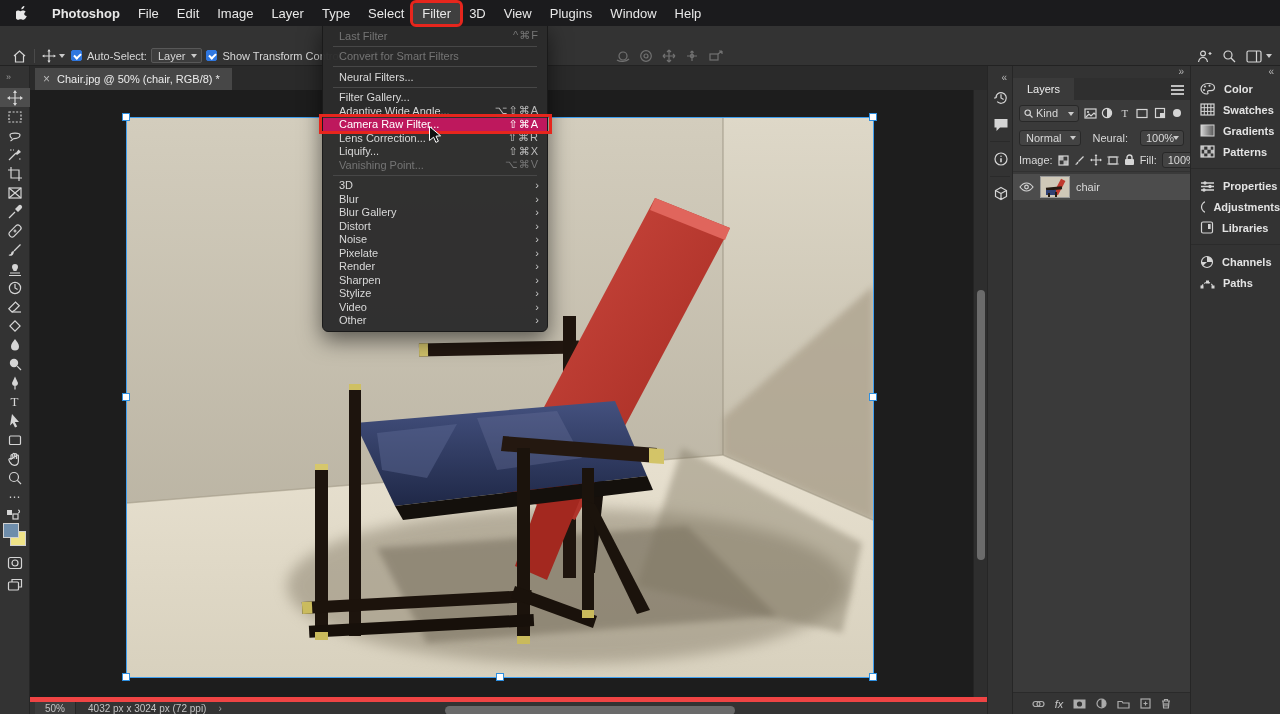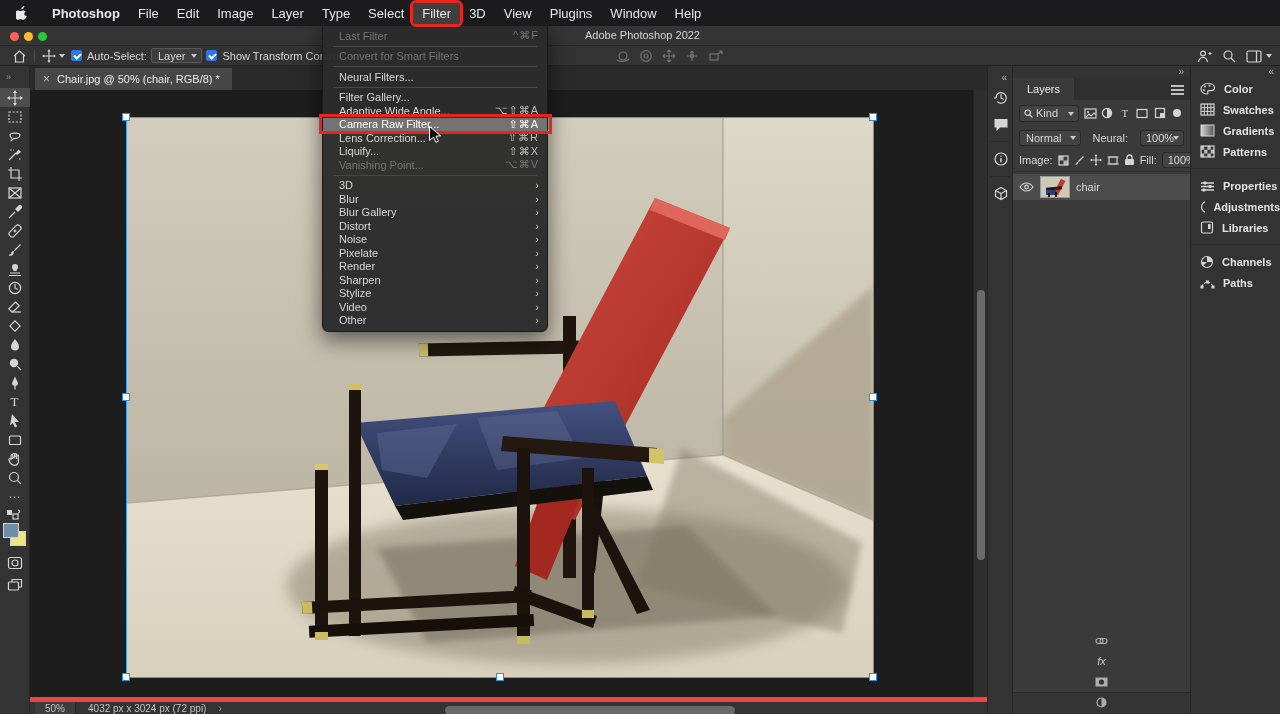--- a/index.html
+++ b/index.html
@@ -72,21 +72,21 @@
 
   
   #filtermenu { position:absolute; left:322px; top:24px; width:226px; background:rgba(43,43,43,.97);
     border:1px solid #1a1a1a; border-radius:0 0 6px 6px; box-shadow:0 8px 22px rgba(0,0,0,.55);
     padding:4px 0; z-index:50; font-size:11px; color:#d8d8d8; }
   .fm-item { height:13.5px; display:flex; align-items:center; padding:0 8px 0 16px; position:relative; }
   .fm-item .lbl { flex:1; white-space:nowrap; }
   .fm-item .sc { color:#bdbdbd; letter-spacing:1px; }
   .fm-item .sub { color:#c9c9c9; font-size:11px; }
   .fm-item.disabled .lbl, .fm-item.disabled .sc { color:#757575; }
-  .fm-item.hilite { background:#737373; color:#fff; }
+  .fm-item.hilite { background:#be185d; color:#fff; }
   .fm-item.hilite .sc { color:#fff; }
   .fm-sep { height:7px; position:relative; }
   .fm-sep::after { content:""; position:absolute; left:10px; right:10px; top:3px; height:1px; background:#474747; }
   #rawbox { position:absolute; left:-4px; top:89px; width:233px; height:20px;
     border:3px solid #e6261d; z-index:55; pointer-events:none; }
   #cursor { position:absolute; left:428px; top:125px; z-index:70; pointer-events:none; }
 
   
   #rstrip { position:absolute; left:987px; top:66px; width:25px; height:648px; background:#333;
     border-left:1px solid #262626; z-index:4; }
@@ -115,21 +115,21 @@
   #lockRow { height:23px; gap:5px; border-bottom:1px solid #313131; }
   .lock-ico { display:flex; align-items:center; justify-content:center; width:14px; }
   #layerRow { height:26px; background:#4c4c4c; gap:6px; margin-top:2px; }
   #thumb { width:30px; height:22px; background:#cfc8b8; border:1px solid #9a9a9a; position:relative; overflow:hidden; }
   #thumb .t-red { position:absolute; left:16px; top:2px; width:5px; height:16px; background:#c0392e; transform:rotate(28deg); }
   #thumb .t-blk { position:absolute; left:5px; top:10px; width:16px; height:3px; background:#241a12; transform:rotate(-6deg); }
   #thumb .t-blu { position:absolute; left:5px; top:13px; width:10px; height:5px; background:#2e3f74; }
   #thumb .t-blk2 { position:absolute; left:7px; top:16px; width:2px; height:6px; background:#241a12; }
   #thumb .t-blk3 { position:absolute; left:14px; top:15px; width:2px; height:7px; background:#241a12; }
   #lpBottom { position:absolute; left:0; bottom:0; width:100%; height:22px; background:#343434;
-    border-top:1px solid #2a2a2a; display:flex; align-items:center; justify-content:center; gap:10px;flex-direction:column; }
+    border-top:1px solid #2a2a2a; display:flex; align-items:center; justify-content:center; gap:10px; }
   #lpBottom .bic { opacity:.75; display:flex; align-items:center; }
   #lpBottom .fx { font-size:11px; font-style:italic; color:#c7c7c7; }
 
   #dock { position:absolute; left:1190px; top:66px; width:90px; height:648px; background:#333;
     border-left:1px solid #262626; color:#e3e3e3; font-size:11px; z-index:4; }
   #dock .dk-top { height:12px; position:relative; }
   #dock .dk-top .dock-chev { position:absolute; right:6px; top:0; }
   .dock-item { height:21px; display:flex; align-items:center; gap:8px; padding-left:9px; font-weight:bold; }
   .dock-div { height:1px; background:#2b2b2b; margin:6px 0; }
 
@@ -404,26 +404,20 @@
     <span class="mitem">Type</span>
     <span class="mitem">Select</span>
     <span class="mitem active">Filter</span>
     <span class="mitem">3D</span>
     <span class="mitem">View</span>
     <span class="mitem">Plugins</span>
     <span class="mitem">Window</span>
     <span class="mitem">Help</span>
   </div>
 
-  <div id="titlebar">
-    <div class="light" style="left:10px;background:#ff5f57"></div>
-    <div class="light" style="left:24px;background:#febc2e"></div>
-    <div class="light" style="left:38px;background:#28c840"></div>
-    <span class="t-title">Adobe Photoshop 2022</span>
-  </div>
 
   <div id="optionsbar">
     <svg class="ico" width="15" height="14" style="margin-left:12px">
       <path d="M2 7l5.5-5L13 7M3.5 6.5V13h8V6.5"></path>
       </svg>
     <div class="sep"></div>
     <svg class="ico" width="14" height="14">
       <path d="M7 1v12M1 7h12"></path>
         <path class="fil" d="M7 0l1.6 2.4H5.4zM7 14l1.6-2.4H5.4zM0 7l2.4-1.6v3.2zM14 7l-2.4-1.6v3.2z"></path>
       </svg>

